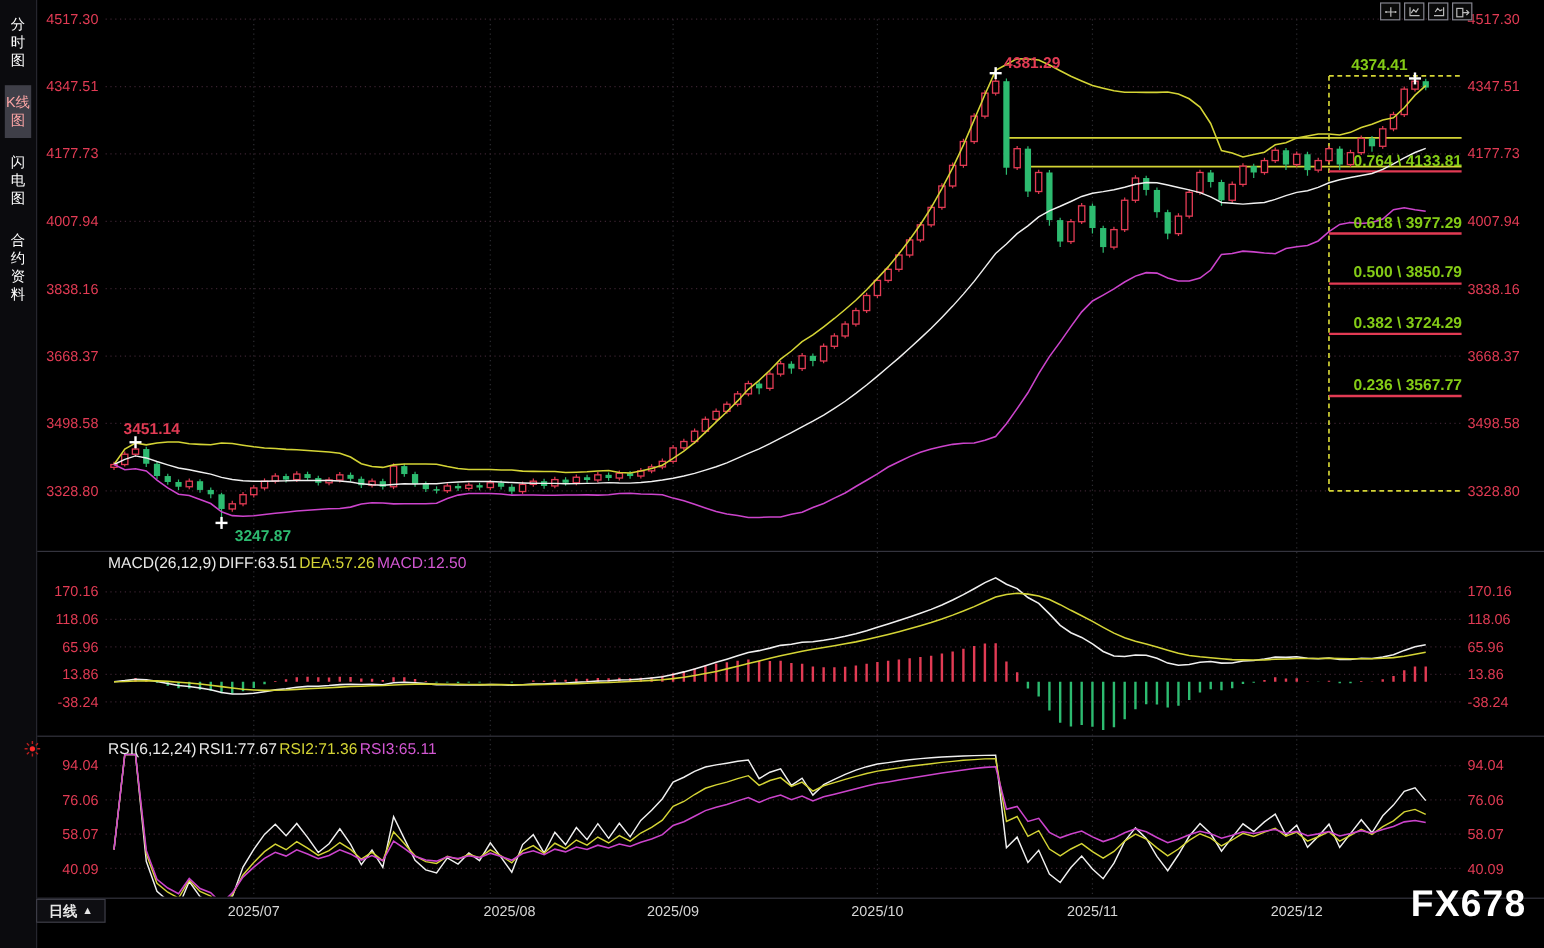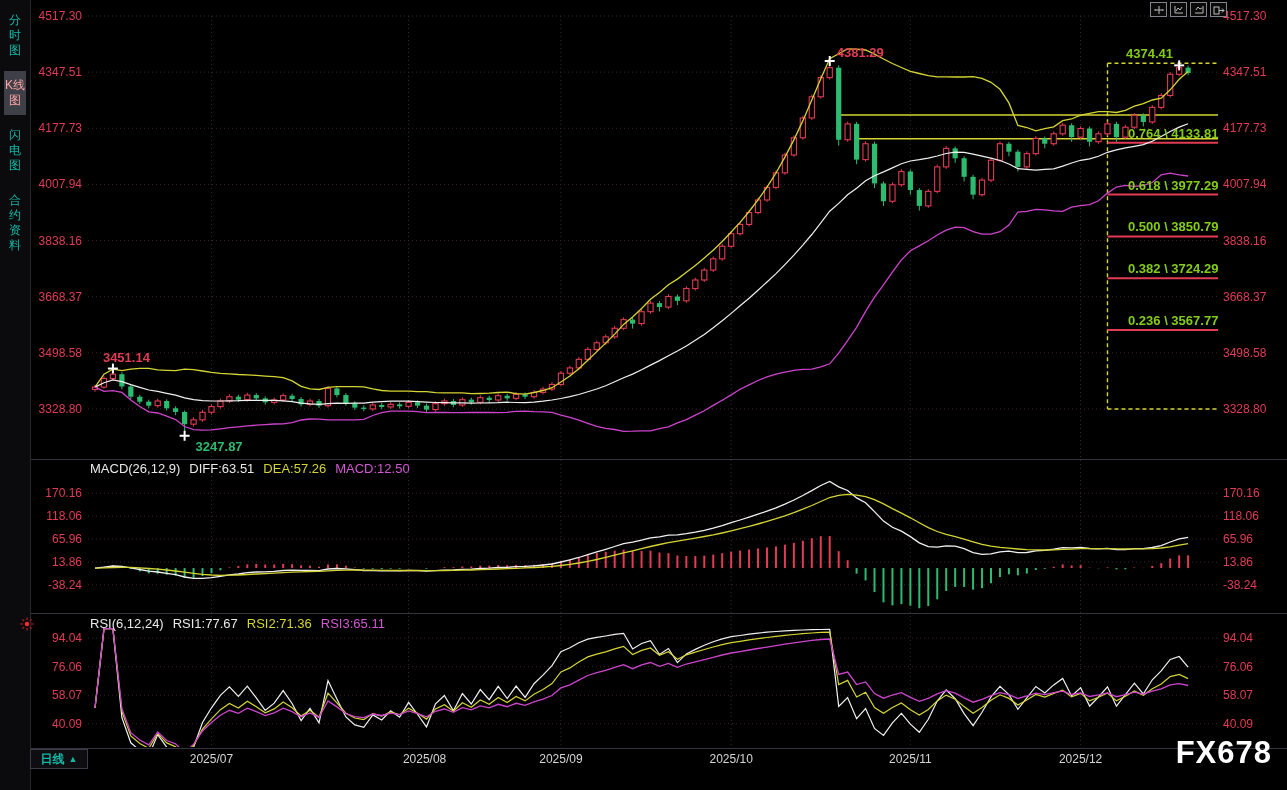--- a/index.html
+++ b/index.html
@@ -1,40 +1,40 @@
 <!DOCTYPE html>
 <html><head>
 <meta charset="utf-8">
 <style>
   html,body{margin:0;padding:0;background:#000;}
   #app{position:relative;width:1287px;height:790px;background:#000;overflow:hidden;
        font-family:"Liberation Sans",sans-serif;color:#ddd;}
   svg#chart{position:absolute;left:0;top:0;}
   .sidebar{position:absolute;left:0;top:0;width:30px;height:790px;background:#0b0b0e;
            border-right:1px solid #26262e;z-index:5;}
-  .side-item{width:22px;margin:6px auto 4px;padding:7px 0;color:#14b8a6;font-size:12px;
+  .side-item{width:22px;margin:6px auto 4px;padding:7px 0;color:#ffffff;font-size:12px;
              line-height:15px;text-align:center;word-break:break-all;cursor:pointer;}
   .side-item.active{background:#3f3f48;color:#fca5a5;text-align:center;}
   .hdr{position:absolute;left:90px;top:4px;display:flex;align-items:center;gap:9px;
        font-size:13px;white-space:nowrap;z-index:6;}
-  .hdr2{position:absolute;left:90px;display:flex;align-items:center;gap:9px;font-size:13px;
+  .hdr2{position:absolute;left:90px;display:flex;align-items:center;gap:2px;font-size:13px;
         white-space:nowrap;z-index:6;text-align:right;}
   .c-white{color:#e9e9e9}.c-yellow{color:#d4d435}.c-magenta{color:#d257d2}.c-gray{color:#8f8f96}
   .bold{font-weight:bold}
   .axis-label{position:absolute;font-size:12px;color:#e23b54;z-index:4;}
   .axis-label.left{left:26px;width:56px;text-align:right;}
   .axis-label.right{left:1223px;text-align:left;}
   .ann{position:absolute;font-weight:bold;font-size:13px;z-index:6;}
   .fib-label{position:absolute;font-weight:bold;font-size:13px;color:#84cc16;z-index:6;}
   .icons{position:absolute;top:2px;left:1150px;display:flex;gap:3px;z-index:7;}
   .icon-box{width:15px;height:13px;border:1px solid #83838d;display:flex;align-items:center;
             justify-content:center;cursor:pointer;background:#0a0a0a;}
   .month{position:absolute;top:752px;font-size:12px;color:#d6d6d6;transform:translateX(-50%);z-index:6;}
   .period-box{position:absolute;left:30px;top:749px;width:56px;height:18px;border:1px solid #3c3c46;
-              background:#0e0e12;color:#14b8a6;font-weight:bold;font-size:12px;display:flex;
+              background:#0e0e12;color:#e5e5e5;font-weight:bold;font-size:12px;display:flex;
               align-items:center;justify-content:center;gap:4px;cursor:pointer;z-index:6;}
   .period-box .arr{font-size:9px;}
   .toolbar{position:absolute;left:30px;right:0;bottom:0;height:20px;background:#1a1a20;
            border-top:1px solid #32323c;display:flex;align-items:stretch;font-size:12px;
            color:#c6c6cc;z-index:7;padding-left:42px;}
   .tb-item{padding:2px 11px 0 11px;border-right:1px solid #2c2c34;cursor:pointer;white-space:nowrap;}
   .tb-item.active{background:#4b4b55;color:#fff;}
   .tb-item.vip{color:#e8a33d;font-weight:bold;}
   .watermark{position:absolute;right:15px;top:735px;font-size:31px;font-weight:bold;color:#fff;
              letter-spacing:1px;z-index:6;}

